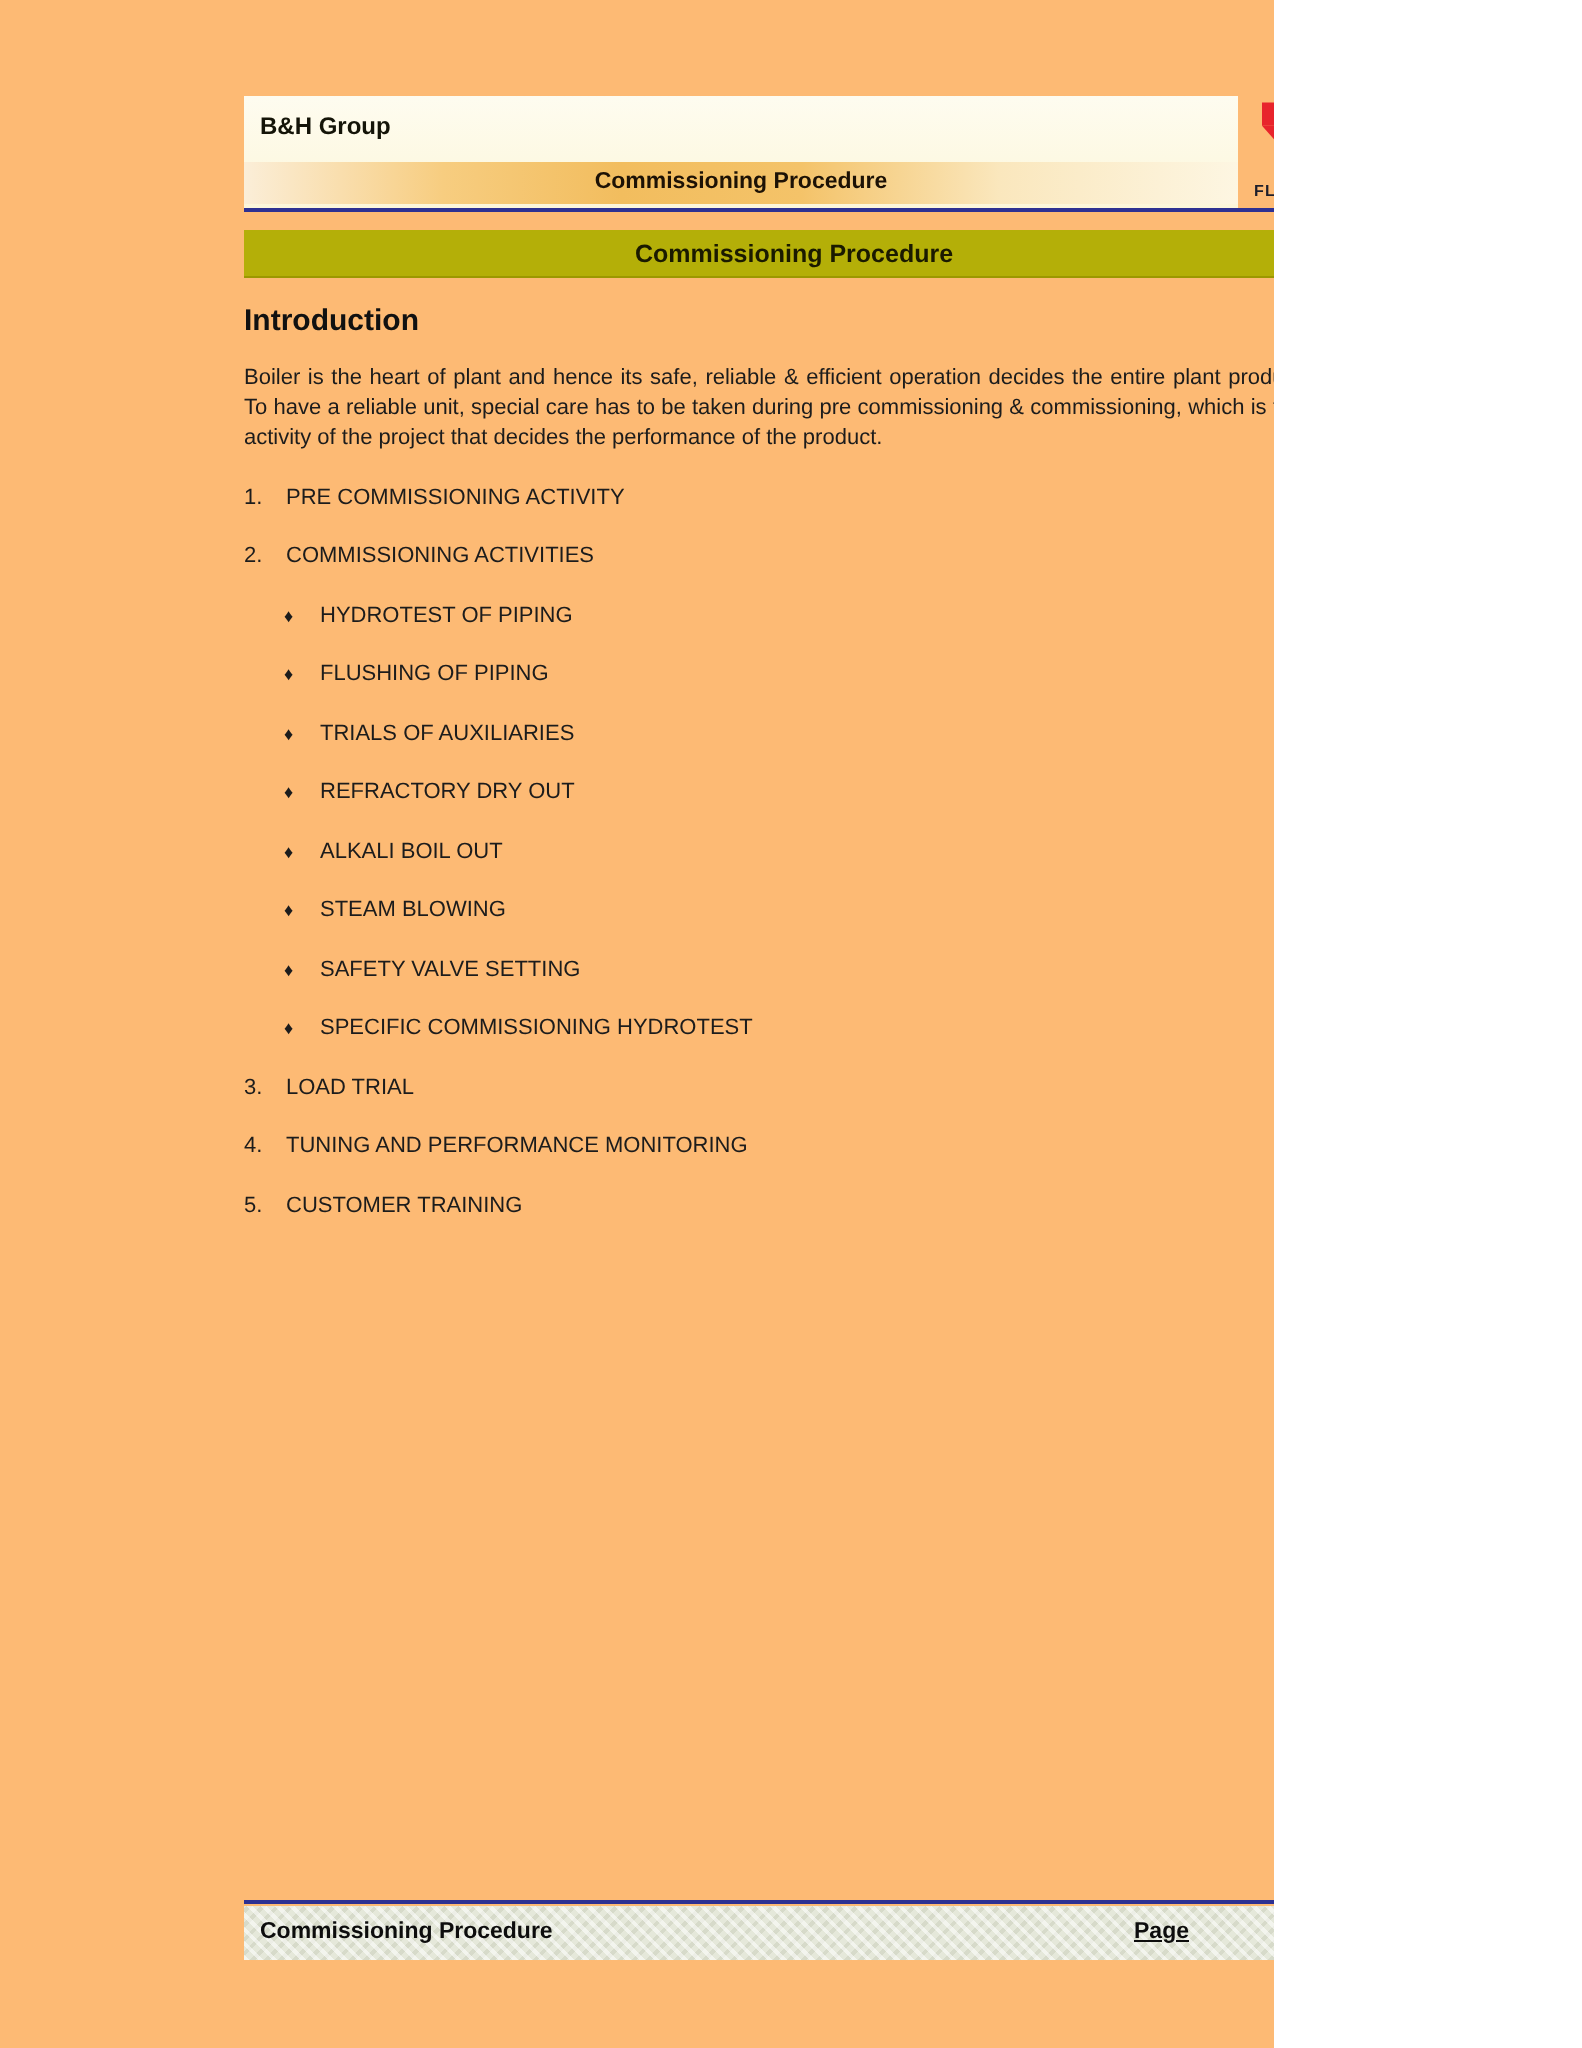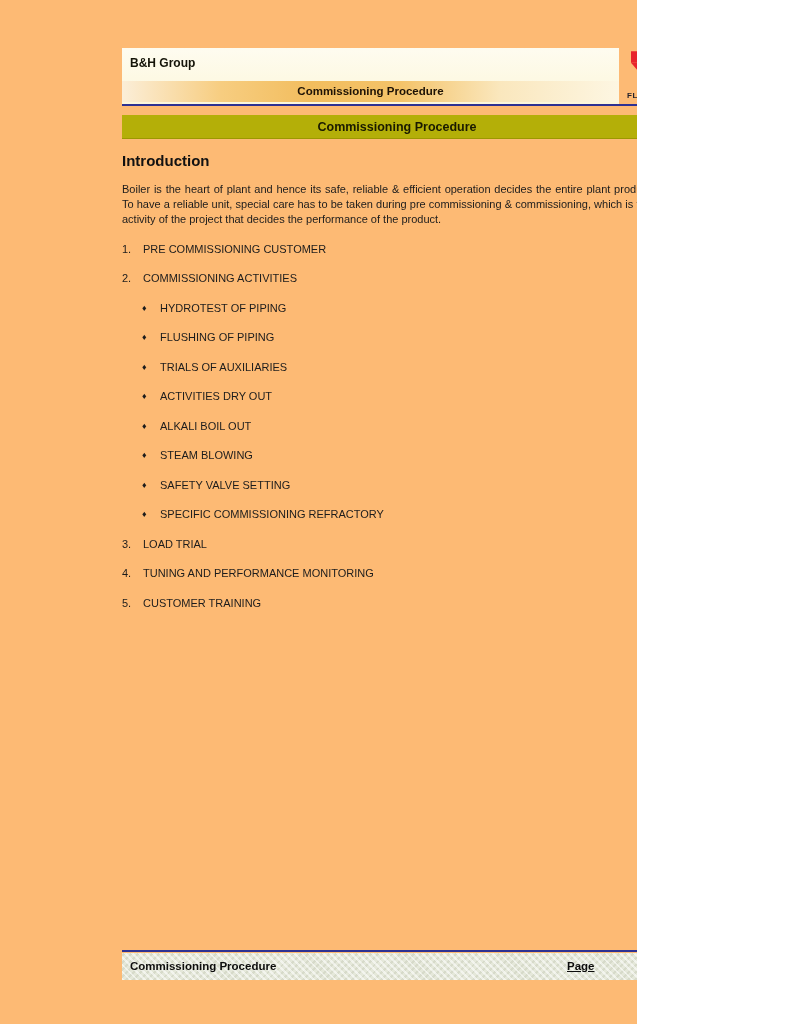--- a/index.html
+++ b/index.html
@@ -120,21 +120,21 @@
 
   <div class="title-banner">Commissioning Procedure</div>
 
   <div class="content">
     <h2 class="intro-heading">Introduction</h2>
 
     <p>Boiler is the heart of plant and hence its safe, reliable &amp; efficient operation decides the entire plant productivity. To have a reliable unit, special care has to be taken during pre commissioning &amp; commissioning, which is the last activity of the project that decides the performance of the product.</p>
 
     <div class="num-item">
       <span class="num">1.</span>
-      <span>PRE COMMISSIONING CUSTOMER</span>
+      <span>PRE COMMISSIONING ACTIVITY</span>
     </div>
 
     <div class="num-item">
       <span class="num">2.</span>
       <span>COMMISSIONING ACTIVITIES</span>
     </div>
 
     <div class="bullet-item">
       <span class="diamond">♦</span>
       <span>HYDROTEST OF PIPING</span>
@@ -142,37 +142,37 @@
     <div class="bullet-item">
       <span class="diamond">♦</span>
       <span>FLUSHING OF PIPING</span>
     </div>
     <div class="bullet-item">
       <span class="diamond">♦</span>
       <span>TRIALS OF AUXILIARIES</span>
     </div>
     <div class="bullet-item">
       <span class="diamond">♦</span>
-      <span>ACTIVITIES DRY OUT</span>
+      <span>REFRACTORY DRY OUT</span>
     </div>
     <div class="bullet-item">
       <span class="diamond">♦</span>
       <span>ALKALI BOIL OUT</span>
     </div>
     <div class="bullet-item">
       <span class="diamond">♦</span>
       <span>STEAM BLOWING</span>
     </div>
     <div class="bullet-item">
       <span class="diamond">♦</span>
       <span>SAFETY VALVE SETTING</span>
     </div>
     <div class="bullet-item">
       <span class="diamond">♦</span>
-      <span>SPECIFIC COMMISSIONING REFRACTORY</span>
+      <span>SPECIFIC COMMISSIONING HYDROTEST</span>
     </div>
 
     <div class="num-item">
       <span class="num">3.</span>
       <span>LOAD TRIAL</span>
     </div>
 
     <div class="num-item">
       <span class="num">4.</span>
       <span>TUNING AND PERFORMANCE MONITORING</span>

